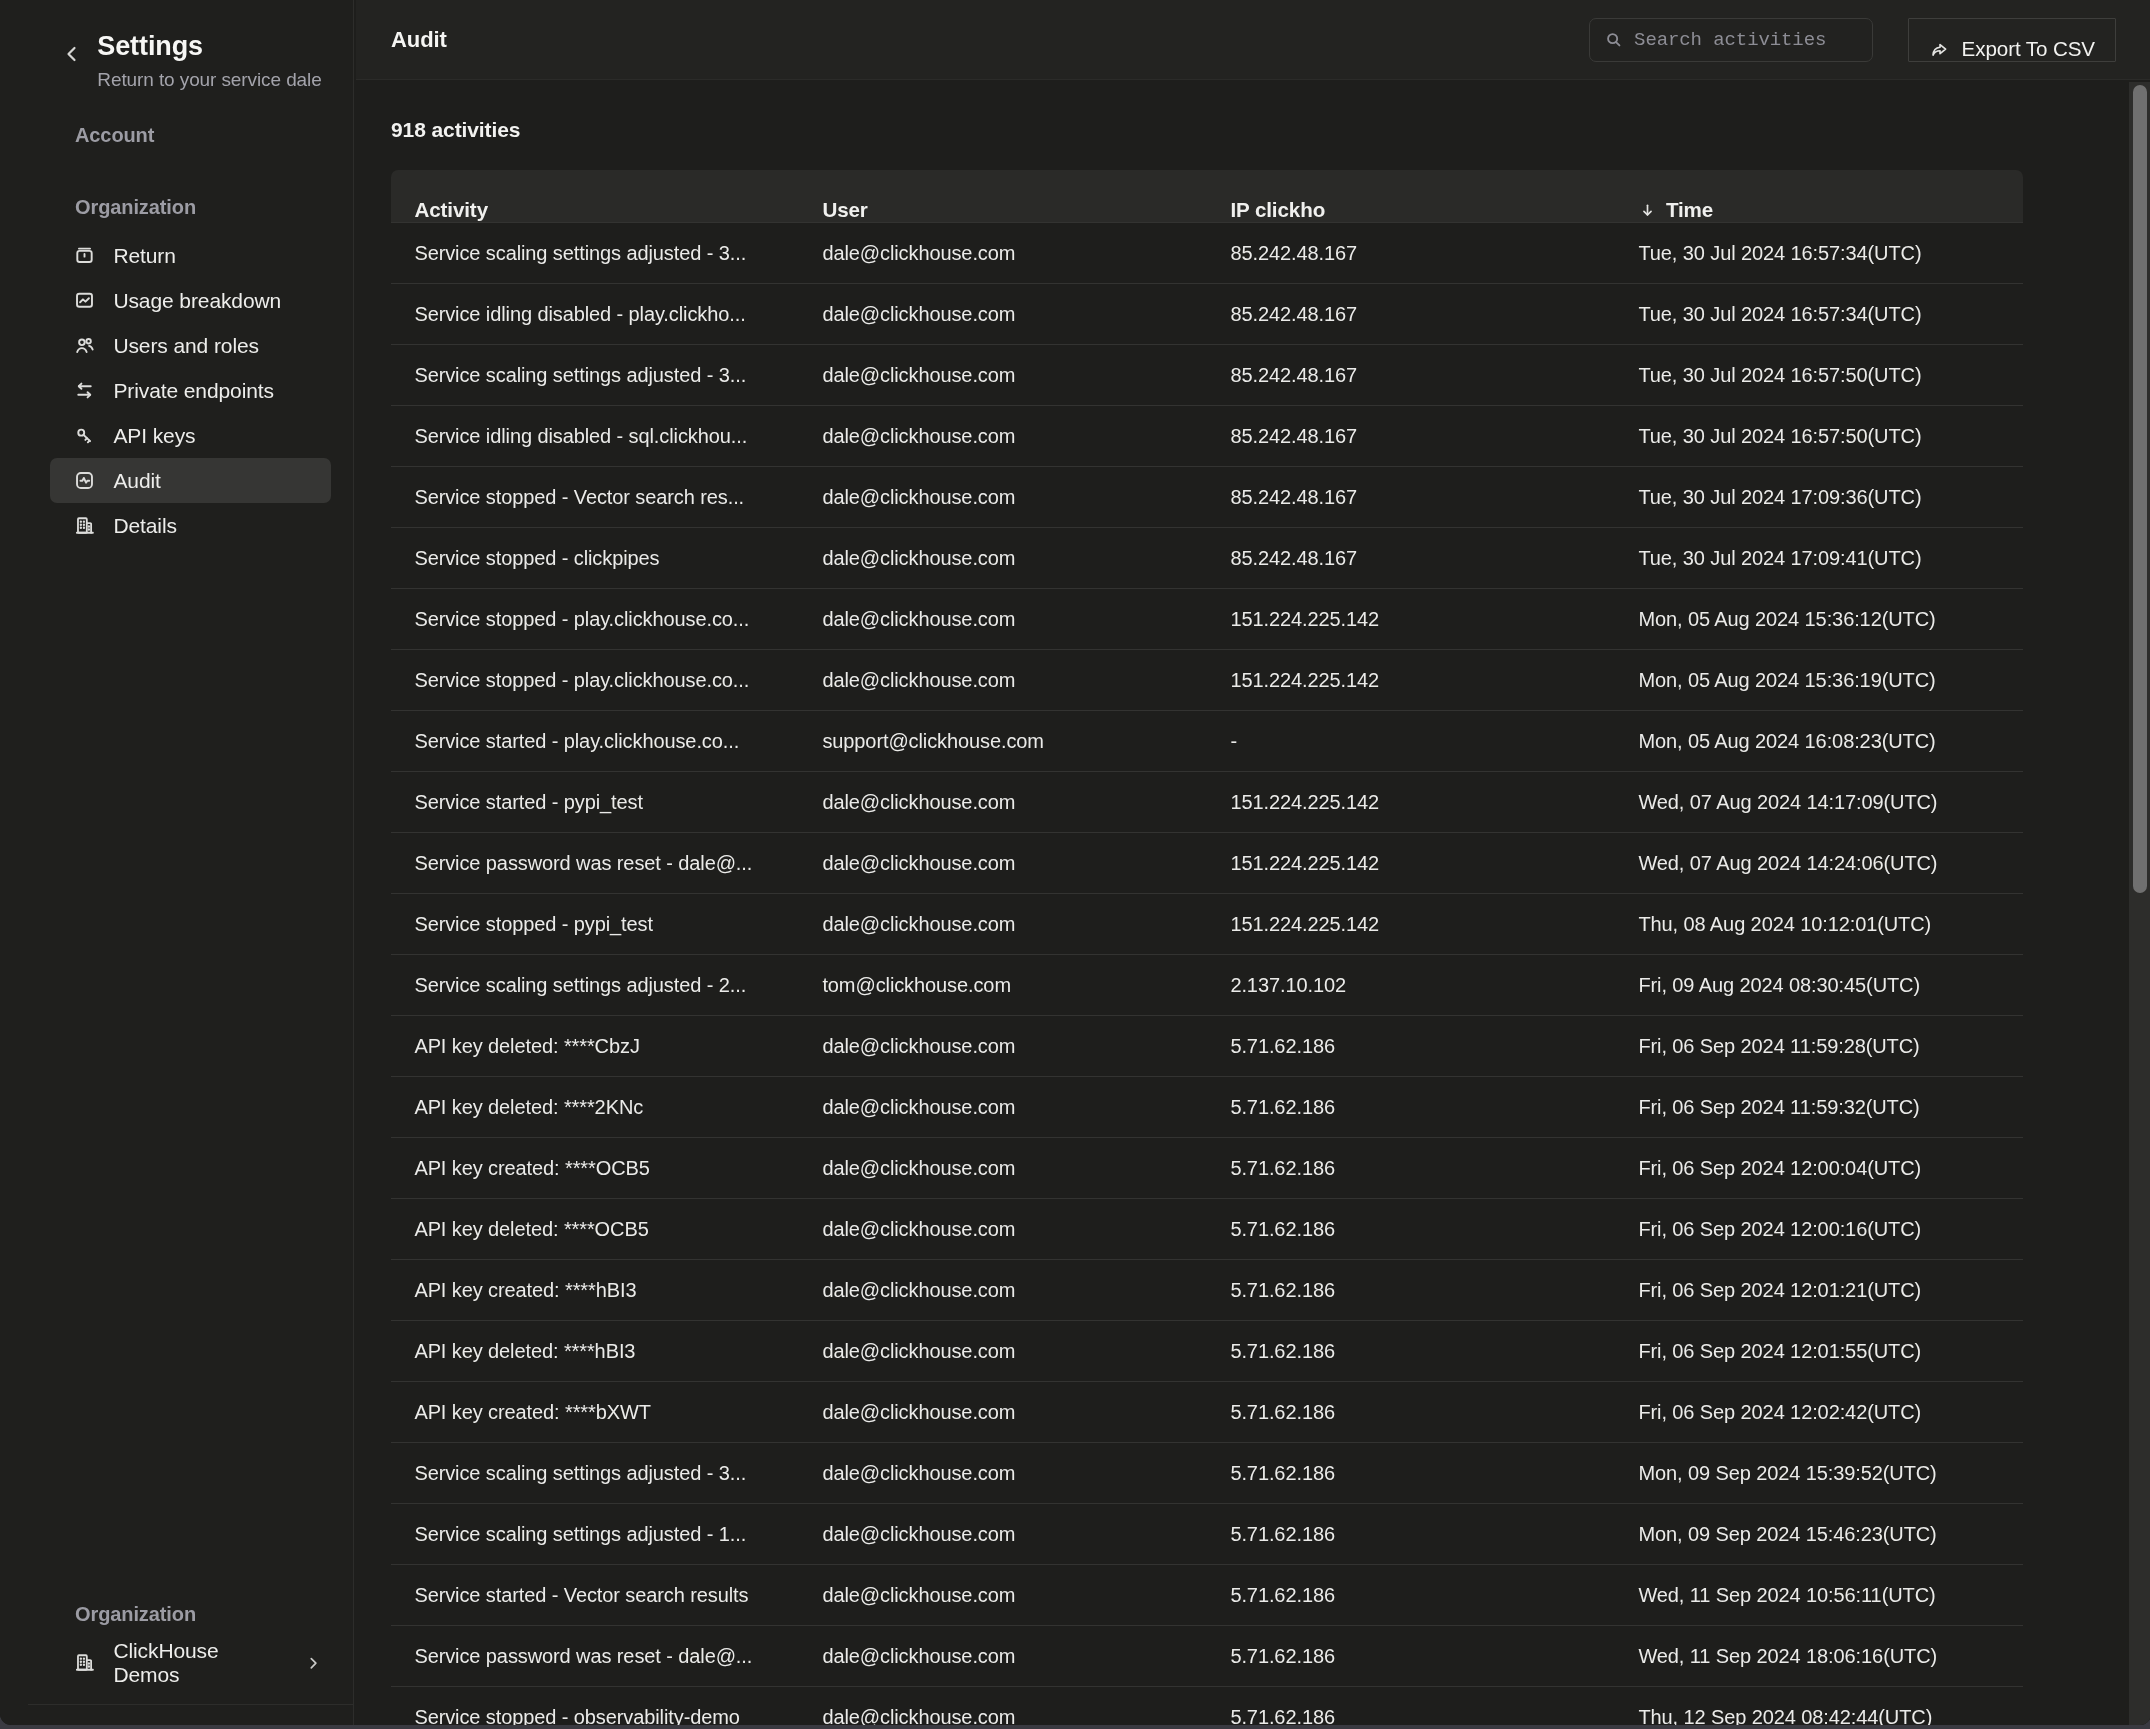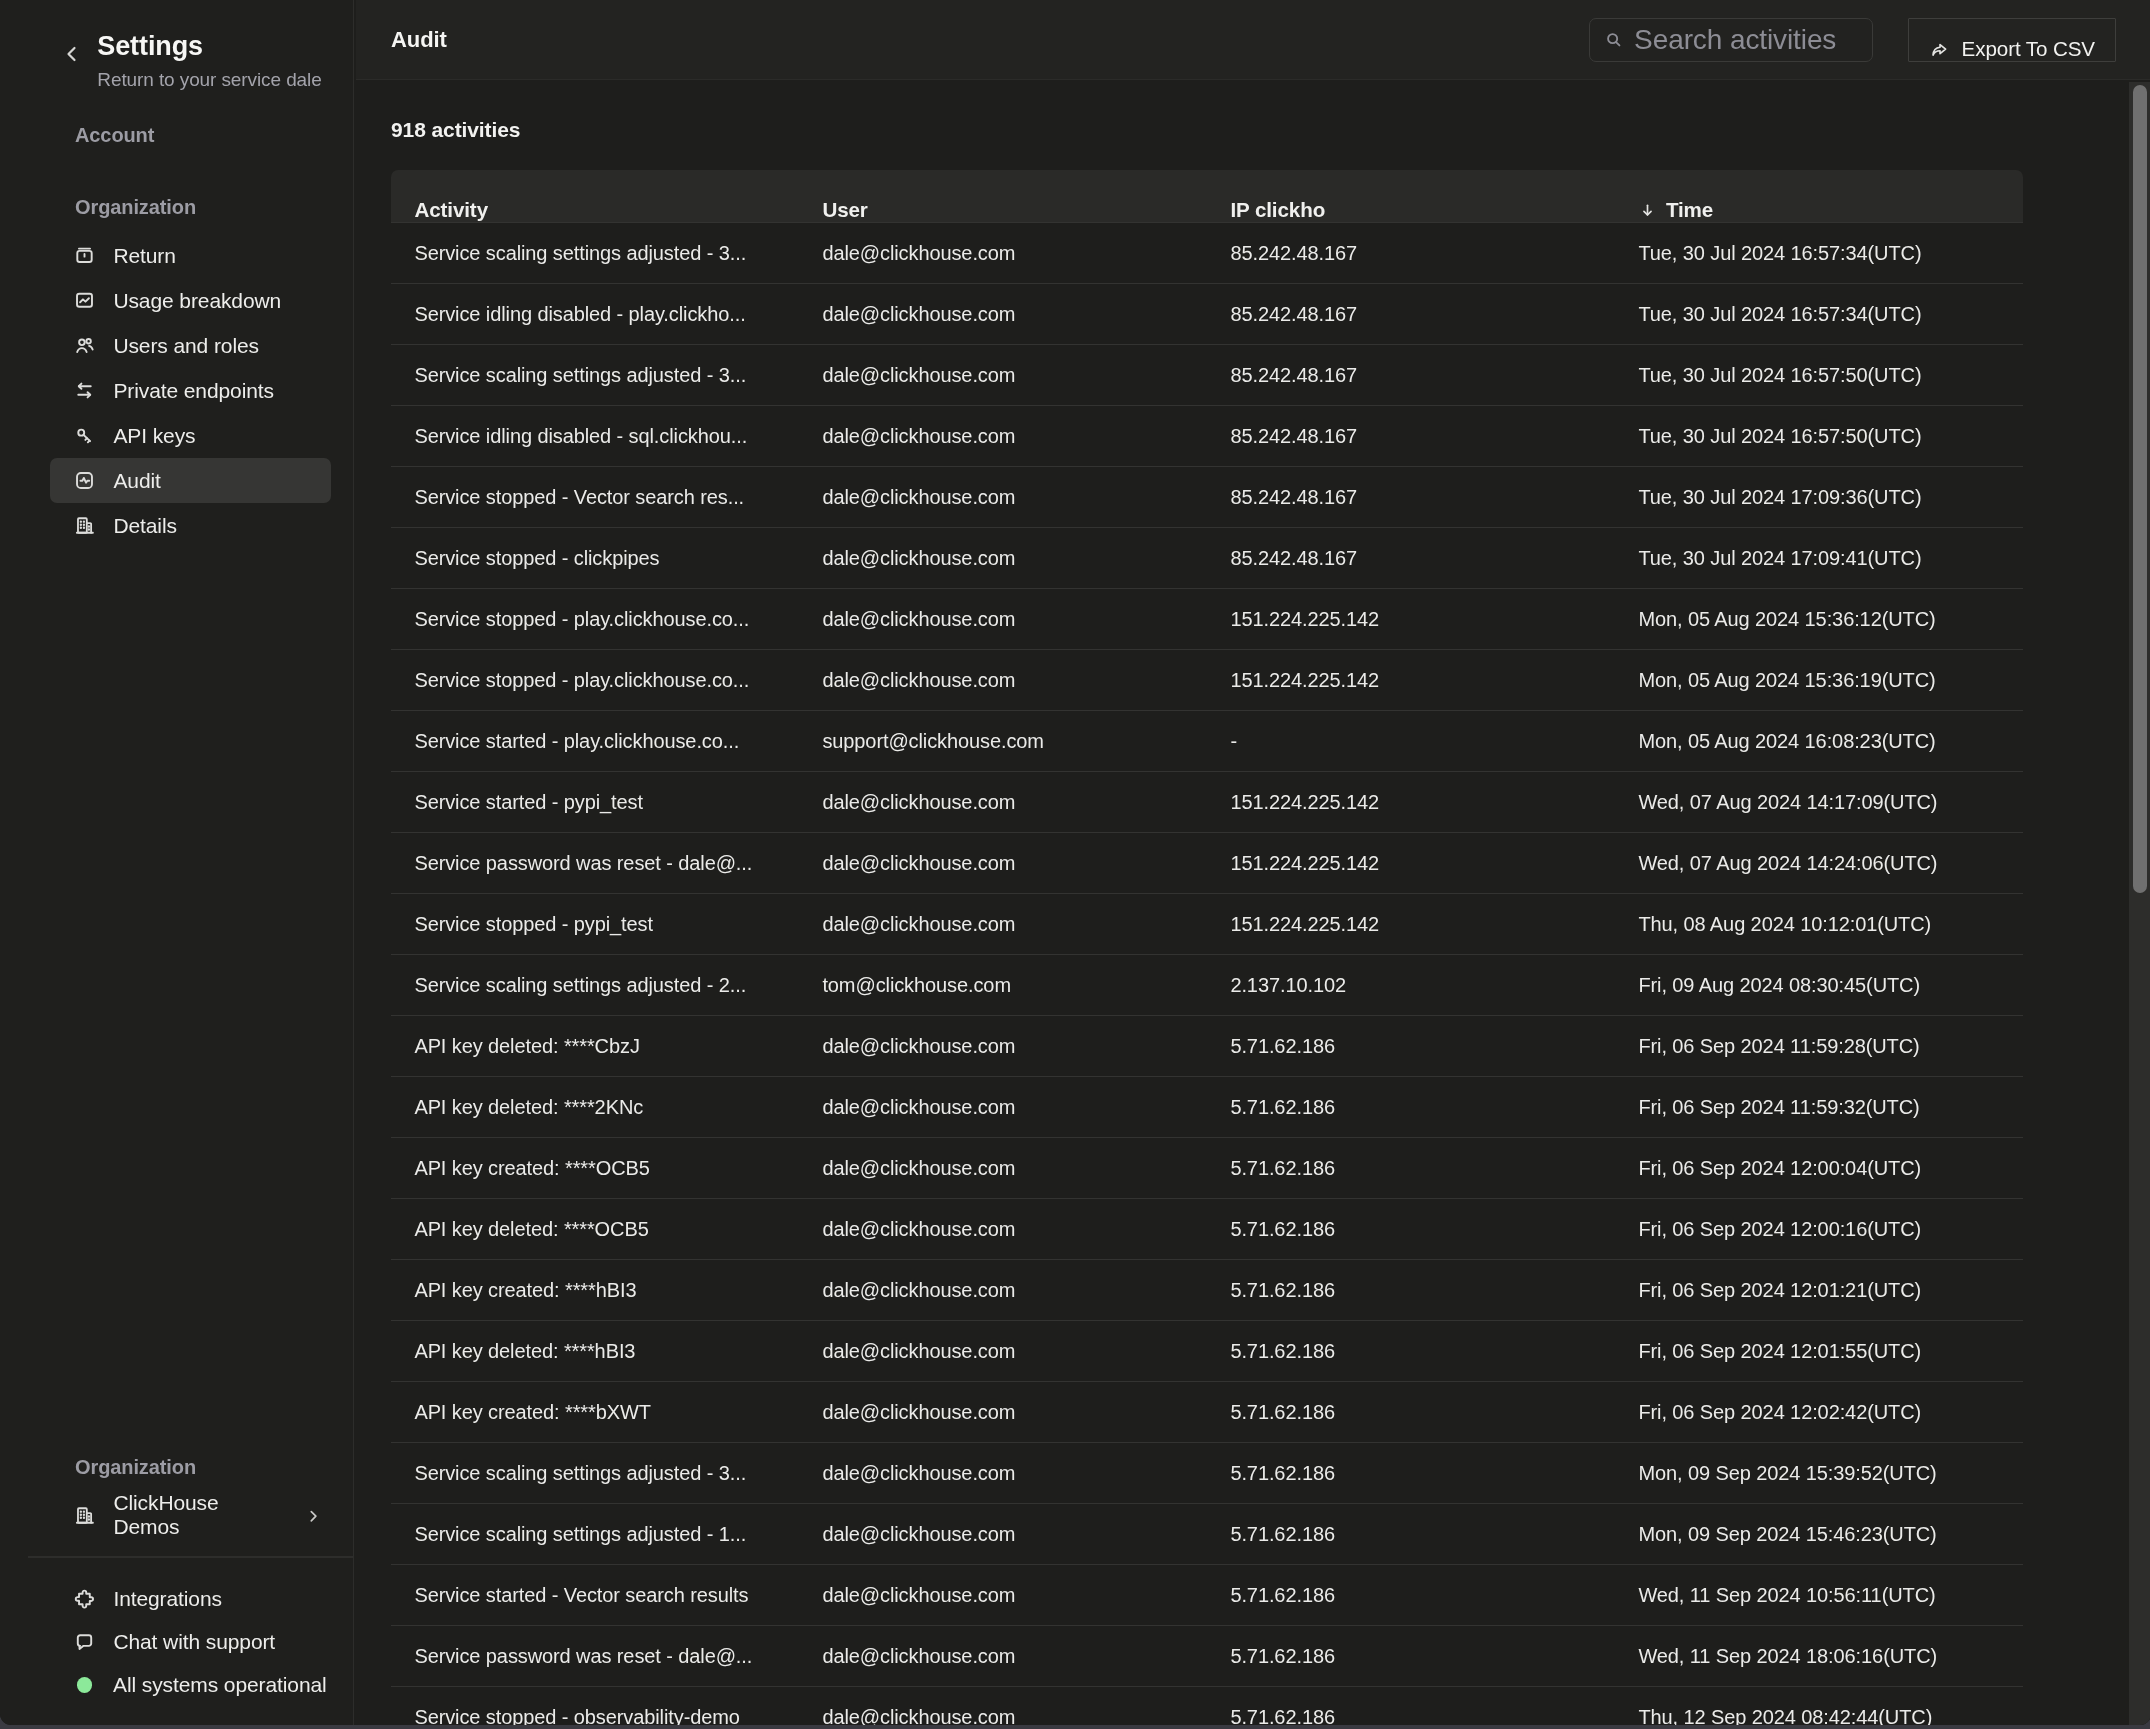--- a/index.html
+++ b/index.html
@@ -51,21 +51,21 @@
   }
   .page-title { font-size:22px; font-weight:600; color:#f5f5f3; }
   .topbar-right { display:flex; gap:35px; align-items:center; }
   .search-box {
     width:284px; height:44px; background:#222220; border:1.4px solid #3a3a38;
     border-radius:7px; display:flex; align-items:center; padding:0 12.8px; gap:10px;
   }
   .search-box .icn { width:21px; height:21px; color:#8d8d95; flex:0 0 auto; }
   .search-box input {
     background:transparent; border:none; outline:none; width:100%;
-    font-family:Liberation Sans, sans-serif; font-size:28px; color:#e8e8e6; letter-spacing:-0.1px;
+    font-family:Liberation Mono, monospace; font-size:19px; color:#e8e8e6; letter-spacing:-0.1px;
   }
   .search-box input::placeholder { color:#8d8d95; }
   .export-btn {
     height:44px; padding:0 20px; background:transparent; border:1.4px solid #3e3e3c;
     border-radius:1px; color:#f2f2f0; font-family:inherit; font-size:20.6px; font-weight:500;
     display:flex; align-items:flex-end; gap:11.3px; cursor:pointer; letter-spacing:-0.1px;
   }
   .export-btn .icn { width:21px; height:21px; color:#e4e4e2; }
   .content { padding:0 128px 0 35px; }
   .count-label { margin-top:38px; font-size:21px; font-weight:700; color:#f2f2f0; }
@@ -255,42 +255,20 @@
           </svg>
         </span>
       <span>ClickHouse Demos</span>
       <span class="chev"><svg viewBox="0 0 24 24" width="18.4" height="18.4">
             <use href="#i-chevron-right"></use>
           </svg></span>
     </div>
 
     <div class="sb-divider"></div>
 
-    <nav class="nav footer-nav">
-      <div class="nav-item">
-        <span class="icn">
-            <svg viewBox="0 0 24 24">
-              <use href="#i-puzzle"></use>
-            </svg>
-          </span>
-        <span>Integrations</span>
-      </div>
-      <div class="nav-item">
-        <span class="icn">
-            <svg viewBox="0 0 24 24">
-              <use href="#i-chat"></use>
-            </svg>
-          </span>
-        <span>Chat with support</span>
-      </div>
-      <div class="nav-item">
-        <span class="status-dot" style="background:#8ce99a"></span>
-        <span>All systems operational</span>
-      </div>
-    </nav>
   </aside>
 
   <main class="main">
     <header class="topbar">
       <div class="page-title">Audit</div>
       <div class="topbar-right">
         <div class="search-box">
           <span class="icn"><svg viewBox="0 0 24 24">
                 <use href="#i-search"></use>
               </svg></span>

